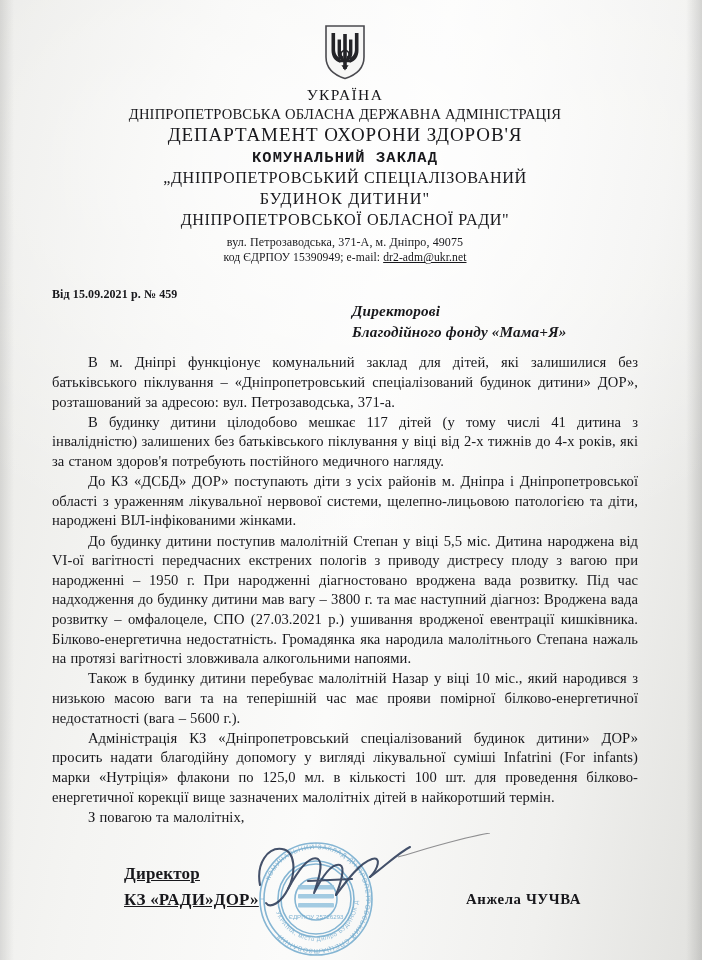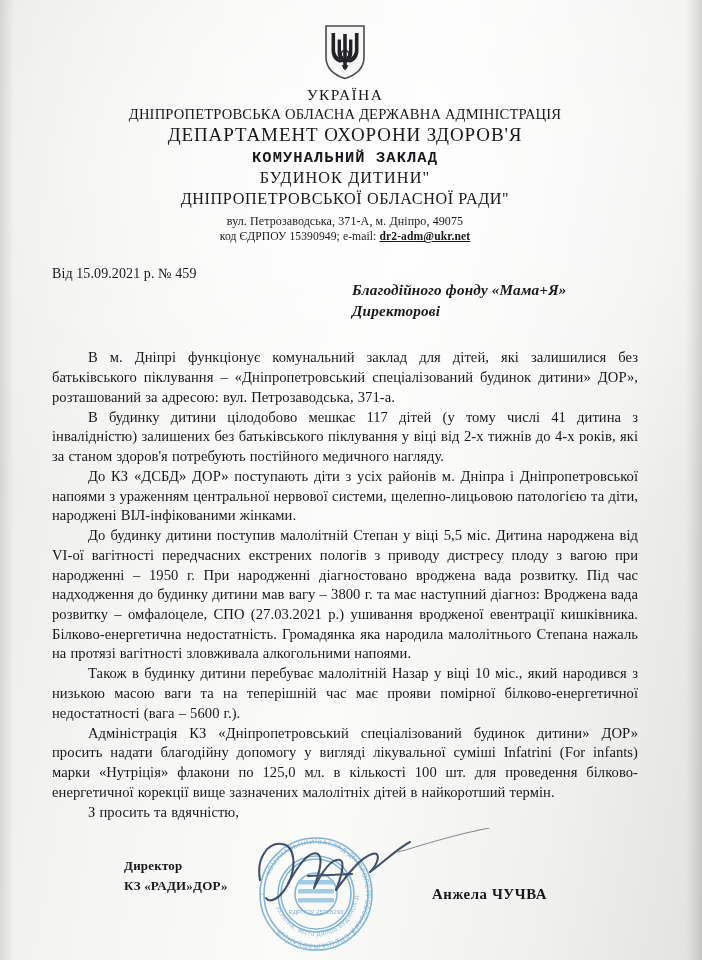--- a/index.html
+++ b/index.html
@@ -95,48 +95,47 @@
     margin-top: 4px;
     letter-spacing: 0.1px;
   }
   .h-contact {
     font-size: 11.6px;
     line-height: 1.3;
     letter-spacing: 0.1px;
   }
   .email-link {
     text-decoration: underline;
-    font-weight: bold;
   }
 
   
   .meta-row {
     margin-top: 22px;
     position: relative;
     min-height: 66px;
   }
   .doc-ref {
-    font-size: 14px;
-    font-weight: normal;
+    font-size: 12px;
+    font-weight: bold;
     letter-spacing: 0.1px;
   }
   .addressee {
     position: absolute;
     left: 300px;
     top: 14px;
     font-style: italic;
     font-weight: bold;
     font-size: 15.2px;
     line-height: 1.38;
     letter-spacing: 0.2px;
   }
 
   
   .body-text {
-    margin-top: 16px;
+    margin-top: 0;
   }
   .body-text p {
     margin: 0 0 0.5px 0;
     font-size: 14.6px;
     line-height: 1.345;
     text-align: justify;
     text-indent: 36px;
     letter-spacing: 0.05px;
     word-spacing: 0.4px;
   }
@@ -145,28 +144,29 @@
   
   .sign-row {
     position: relative;
     margin-top: 26px;
     height: 110px;
   }
   .sign-title {
     position: absolute;
     left: 72px;
     top: 8px;
-    font-size: 13px;
+    font-size: 17px;
     font-weight: bold;
     line-height: 1.5;
     letter-spacing: 0.2px;
+    text-decoration: underline;
   }
   .sign-name {
     position: absolute;
-    left: 380px;
+    left: 414px;
     top: 38px;
     font-size: 14.8px;
     font-weight: bold;
     letter-spacing: 0.6px;
   }
   
   .seal {
     position: absolute;
     left: 200px;
     top: -18px;
@@ -207,42 +207,43 @@
           <path d="M18.4 41.2 h7.2 l-3.6 5.2 Z"></path>
         </g>
       </svg>
     </div>
 
     <div class="head-block">
       <div class="h-country">УКРАЇНА</div>
       <div class="h-oda">ДНІПРОПЕТРОВСЬКА ОБЛАСНА ДЕРЖАВНА АДМІНІСТРАЦІЯ</div>
       <div class="h-dept">ДЕПАРТАМЕНТ ОХОРОНИ ЗДОРОВ'Я</div>
       <div class="h-kz">КОМУНАЛЬНИЙ ЗАКЛАД</div>
+      <div class="h-name1">„ДНІПРОПЕТРОВСЬКИЙ  СПЕЦІАЛІЗОВАНИЙ</div>
       <div class="h-name2">БУДИНОК ДИТИНИ"</div>
       <div class="h-name3">ДНІПРОПЕТРОВСЬКОЇ  ОБЛАСНОЇ РАДИ"</div>
       <div class="h-addr">вул. Петрозаводська, 371-А, м. Дніпро, 49075</div>
       <div class="h-contact"><span>код ЄДРПОУ 15390949;  e-mail: </span><span class="email-link">dr2-adm@ukr.net</span></div>
     </div>
 
     <div class="meta-row">
       <div class="doc-ref">Від 15.09.2021 р. № 459</div>
       <div class="addressee">
+        <div>Директорові</div>
         <div>Благодійного фонду «Мама+Я»</div>
-        <div>Директорові</div>
       </div>
     </div>
 
     <div class="body-text">
       <p>В м. Дніпрі функціонує комунальний заклад для дітей, які залишилися без батьківського піклування  –  «Дніпропетровський  спеціалізований  будинок  дитини» ДОР», розташований за адресою:  вул. Петрозаводська, 371-а.</p>
       <p>В будинку дитини цілодобово мешкає 117 дітей (у тому числі 41 дитина з інвалідністю) залишених без батьківського  піклування у віці від 2-х тижнів до 4-х років, які  за станом здоров'я потребують  постійного медичного нагляду.</p>
-      <p>До КЗ «ДСБД» ДОР» поступають діти з усіх районів м. Дніпра і Дніпропетровської напоями з ураженням      центральної   нервової   системи, щелепно-лицьовою патологією та діти, народжені ВІЛ-інфікованими жінками.</p>
+      <p>До КЗ «ДСБД» ДОР» поступають діти з усіх районів м. Дніпра і Дніпропетровської області з ураженням      лікувальної   нервової   системи, щелепно-лицьовою патологією та діти, народжені ВІЛ-інфікованими жінками.</p>
       <p>До будинку дитини поступив малолітній Степан у віці 5,5 міс. Дитина народжена від VI-ої вагітності передчасних екстрених пологів з приводу дистресу плоду з вагою при народженні – 1950 г. При народженні діагностовано вроджена  вада розвитку. Під час надходження до будинку дитини мав вагу – 3800 г. та має наступний діагноз: Вроджена вада розвитку – омфалоцеле, СПО (27.03.2021 р.) ушивання вродженої евентрації кишківника. Білково-енергетична недостатність. Громадянка яка народила малолітнього Степана нажаль на протязі вагітності зловживала алкогольними напоями.</p>
       <p>Також в будинку дитини перебуває малолітній Назар у віці 10 міс., який народився з низькою масою ваги та на теперішній час має прояви помірної білково-енергетичної недостатності (вага – 5600 г.).</p>
       <p>Адміністрація КЗ «Дніпропетровський спеціалізований будинок дитини» ДОР» просить надати благодійну допомогу у вигляді лікувальної суміші Infatrini (For infants) марки «Нутріція» флакони по 125,0 мл. в кількості 100 шт. для проведення білково-енергетичної корекції вище зазначених малолітніх дітей в найкоротший термін.</p>
-      <p class="nojust">З просить та вдячністю,</p>
+      <p class="nojust">З повагою та малолітніх,</p>
     </div>
 
     <div class="sign-row">
       <div class="sign-title">
         <div>Директор</div>
         <div>КЗ «РАДИ»ДОР»</div>
       </div>
 
       <svg class="seal" viewBox="0 0 128 128">
         <defs>

